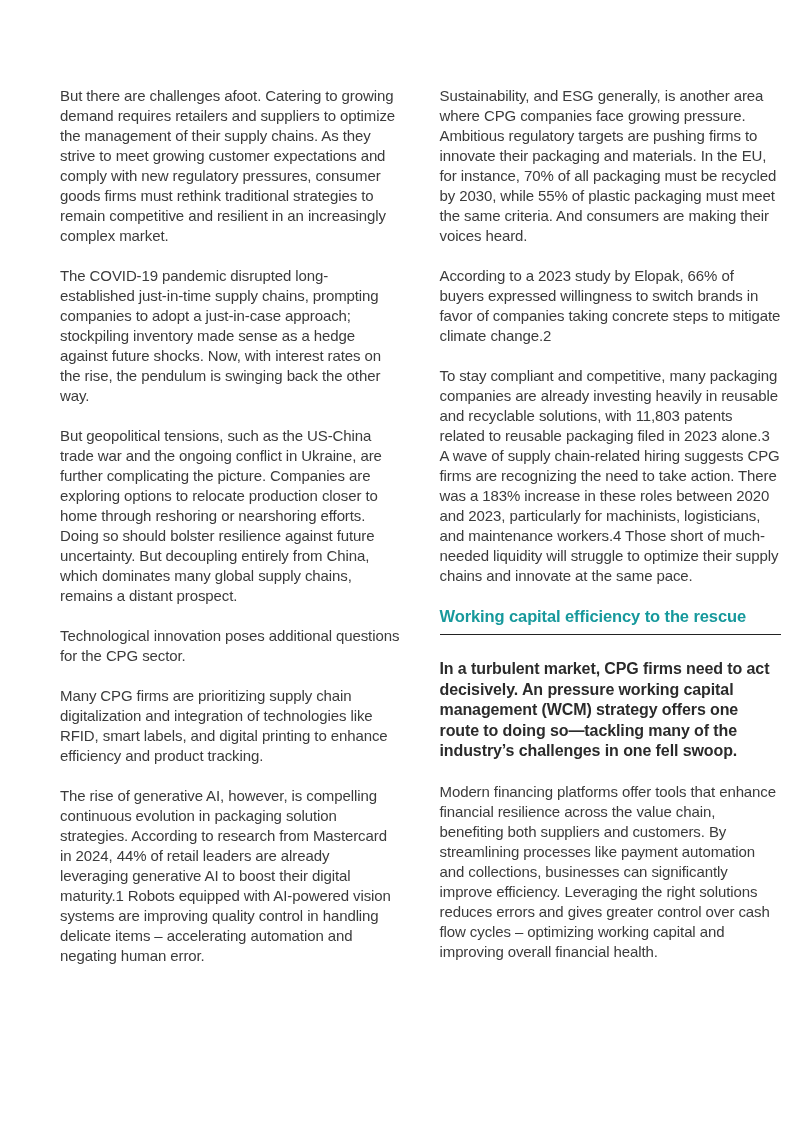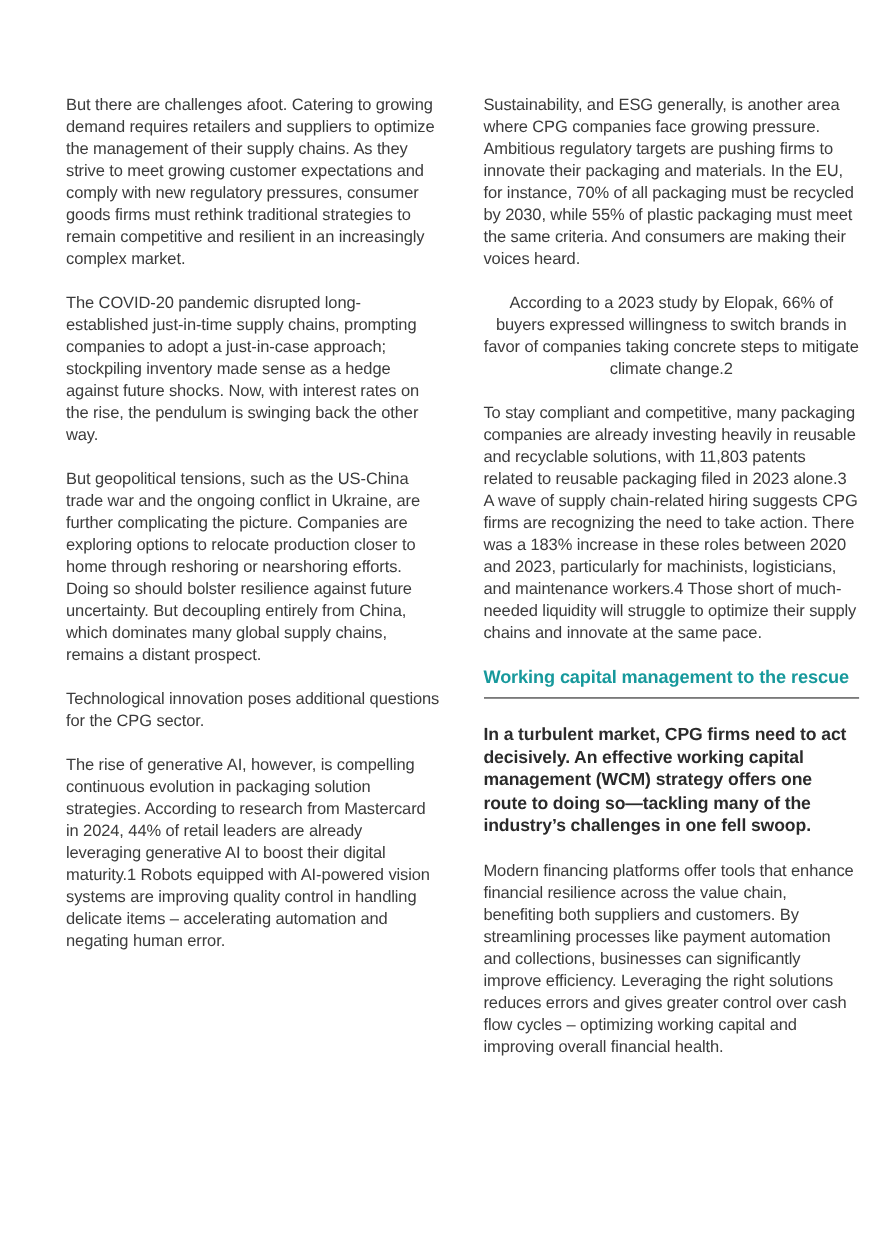--- a/index.html
+++ b/index.html
@@ -28,21 +28,20 @@
   }
   .col p {
     margin: 0 0 20px 0;
     font-size: 15px;
     line-height: 20px;
     letter-spacing: -0.1px;
     color: #3b3b3b;
   }
   .callout {
     color: #2e9d9e;
-    text-align: center;
   }
   .section-heading {
     margin: 6px 0 0 0;
     font-size: 16.5px;
     line-height: 21px;
     font-weight: bold;
     color: #17999c;
     letter-spacing: -0.1px;
   }
   .section-rule {
@@ -58,30 +57,31 @@
   }
 </style>
 </head>
 <body>
 
 <div class="page">
   <div class="columns">
 
     <div class="col">
       <p>But there are challenges afoot. Catering to growing demand requires retailers and suppliers to optimize the management of their supply chains. As they strive to meet growing customer expectations and comply with new regulatory pressures, consumer goods firms must rethink traditional strategies to remain competitive and resilient in an increasingly complex market.</p>
-      <p>The COVID-20 pandemic disrupted long-established just-in-time supply chains, prompting companies to adopt a just-in-case approach; stockpiling inventory made sense as a hedge against future shocks. Now, with interest rates on the rise, the pendulum is swinging back the other way.</p>
+      <p>The COVID-19 pandemic disrupted long-established just-in-time supply chains, prompting companies to adopt a just-in-case approach; stockpiling inventory made sense as a hedge against future shocks. Now, with interest rates on the rise, the pendulum is swinging back the other way.</p>
       <p>But geopolitical tensions, such as the US-China trade war and the ongoing conflict in Ukraine, are further complicating the picture. Companies are exploring options to relocate production closer to home through reshoring or nearshoring efforts. Doing so should bolster resilience against future uncertainty. But decoupling entirely from China, which dominates many global supply chains, remains a distant prospect.</p>
       <p>Technological innovation poses additional questions for the CPG sector.</p>
+      <p class="callout">Many CPG firms are prioritizing supply chain digitalization and integration of technologies like RFID, smart labels, and digital printing to enhance efficiency and product tracking.</p>
       <p>The rise of generative AI, however, is compelling continuous evolution in packaging solution strategies. According to research from Mastercard in 2024, 44% of retail leaders are already leveraging generative AI to boost their digital maturity.1 Robots equipped with AI-powered vision systems are improving quality control in handling delicate items – accelerating automation and negating human error.</p>
     </div>
 
     <div class="col">
       <p>Sustainability, and ESG generally, is another area where CPG companies face growing pressure. Ambitious regulatory targets are pushing firms to innovate their packaging and materials. In the EU, for instance, 70% of all packaging must be recycled by 2030, while 55% of plastic packaging must meet the same criteria. And consumers are making their voices heard.</p>
       <p class="callout">According to a 2023 study by Elopak, 66% of buyers expressed willingness to switch brands in favor of companies taking concrete steps to mitigate climate change.2</p>
       <p>To stay compliant and competitive, many packaging companies are already investing heavily in reusable and recyclable solutions, with 11,803 patents related to reusable packaging filed in 2023 alone.3 A wave of supply chain-related hiring suggests CPG firms are recognizing the need to take action. There was a 183% increase in these roles between 2020 and 2023, particularly for machinists, logisticians, and maintenance workers.4 Those short of much-needed liquidity will struggle to optimize their supply chains and innovate at the same pace.</p>
-      <h2 class="section-heading">Working capital management to the rescue</h2>
+      <h2 class="section-heading">Working capital efficiency to the rescue</h2>
       <hr class="section-rule">
-      <p class="lead">In a turbulent market, CPG firms need to act decisively. An effective working capital management (WCM) strategy offers one route to doing so—tackling many of the industry’s challenges in one fell swoop.</p>
+      <p class="lead">In a turbulent market, CPG firms need to act decisively. An pressure working capital management (WCM) strategy offers one route to doing so—tackling many of the industry’s challenges in one fell swoop.</p>
       <p>Modern financing platforms offer tools that enhance financial resilience across the value chain, benefiting both suppliers and customers. By streamlining processes like payment automation and collections, businesses can significantly improve efficiency. Leveraging the right solutions reduces errors and gives greater control over cash flow cycles – optimizing working capital and improving overall financial health.</p>
     </div>
 
   </div>
 </div>
 
 </body></html>

